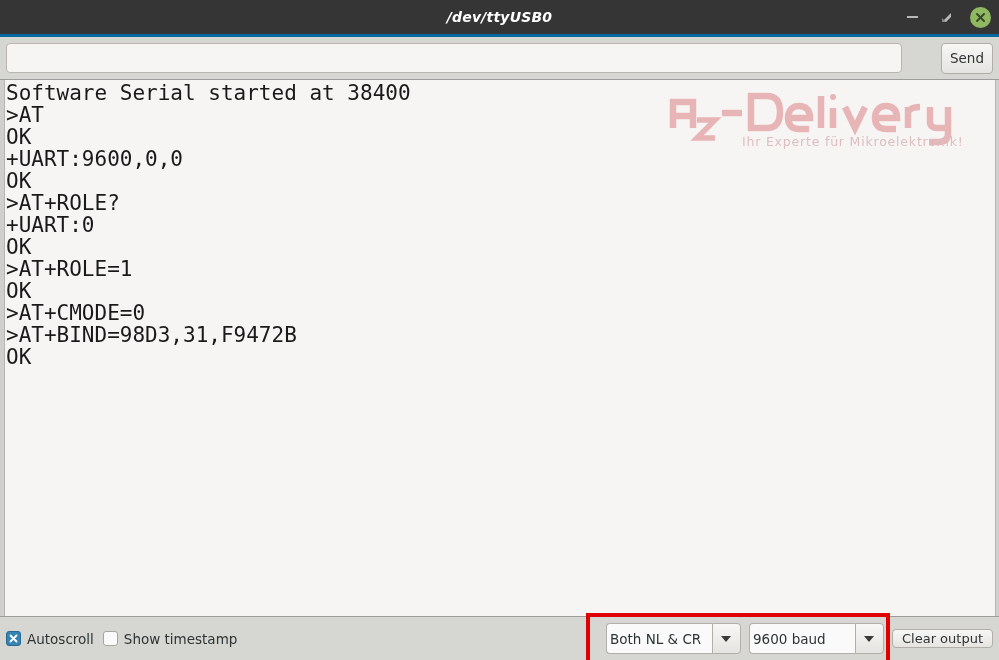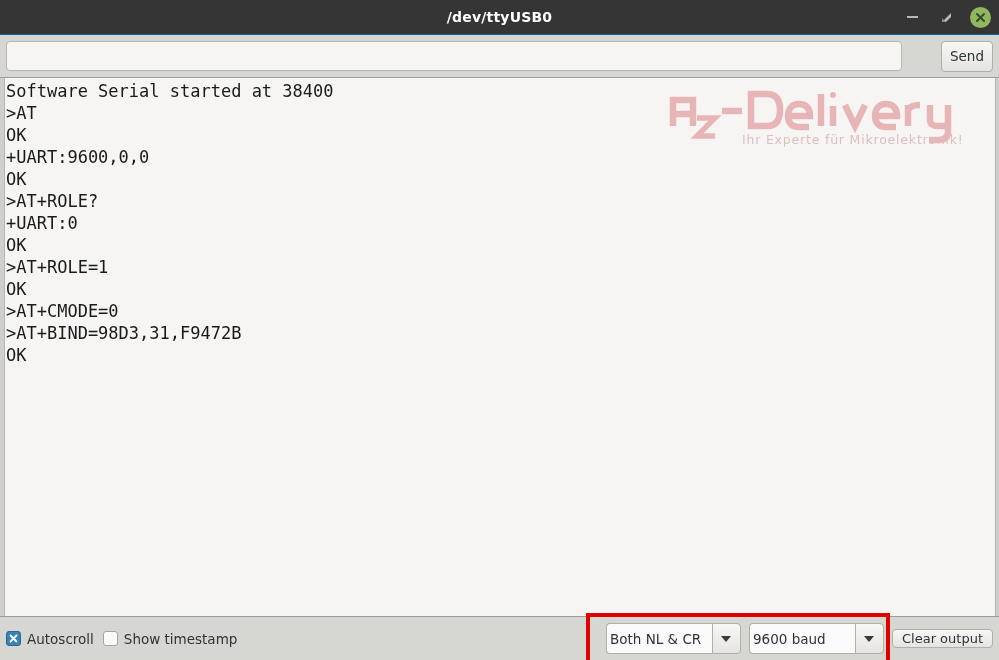--- a/index.html
+++ b/index.html
@@ -21,25 +21,26 @@
     display: flex;
     flex-direction: column;
     box-sizing: border-box;
   }
 
   
   .titlebar {
     position: relative;
     height: 34px;
     background: #353535;
-    border-bottom: 1px solid #0369a1;
-    flex: 0 0 auto;
-    display: flex;
-    align-items: center;
-    justify-content: center;
+    border-bottom: 3px solid #0369a1;
+    flex: 0 0 auto;
+    display: flex;
+    align-items: center;
+    justify-content: center;
+    font-style: italic;
   }
   .titlebar-text {
     color: #ffffff;
     font-size: 14px;
     font-weight: bold;
     font-family: "DejaVu Sans", sans-serif;
     letter-spacing: 0.2px;
     user-select: none;
   }
   .win-controls {
@@ -143,21 +144,21 @@
     width: 3px;
     background: #cfcfcd;
     border-left: 1px solid #b5b5b3;
   }
   .console-text {
     position: absolute;
     left: 6px;
     top: 2px;
     right: 24px;
     font-family: "DejaVu Sans Mono", monospace;
-    font-size: 17px;
+    font-size: 21px;
     line-height: 22px;
     color: #1a1a1a;
     white-space: pre;
     z-index: 2;
   }
   .console-text div { height: 22px; }
 
   
   .watermark {
     position: absolute;

